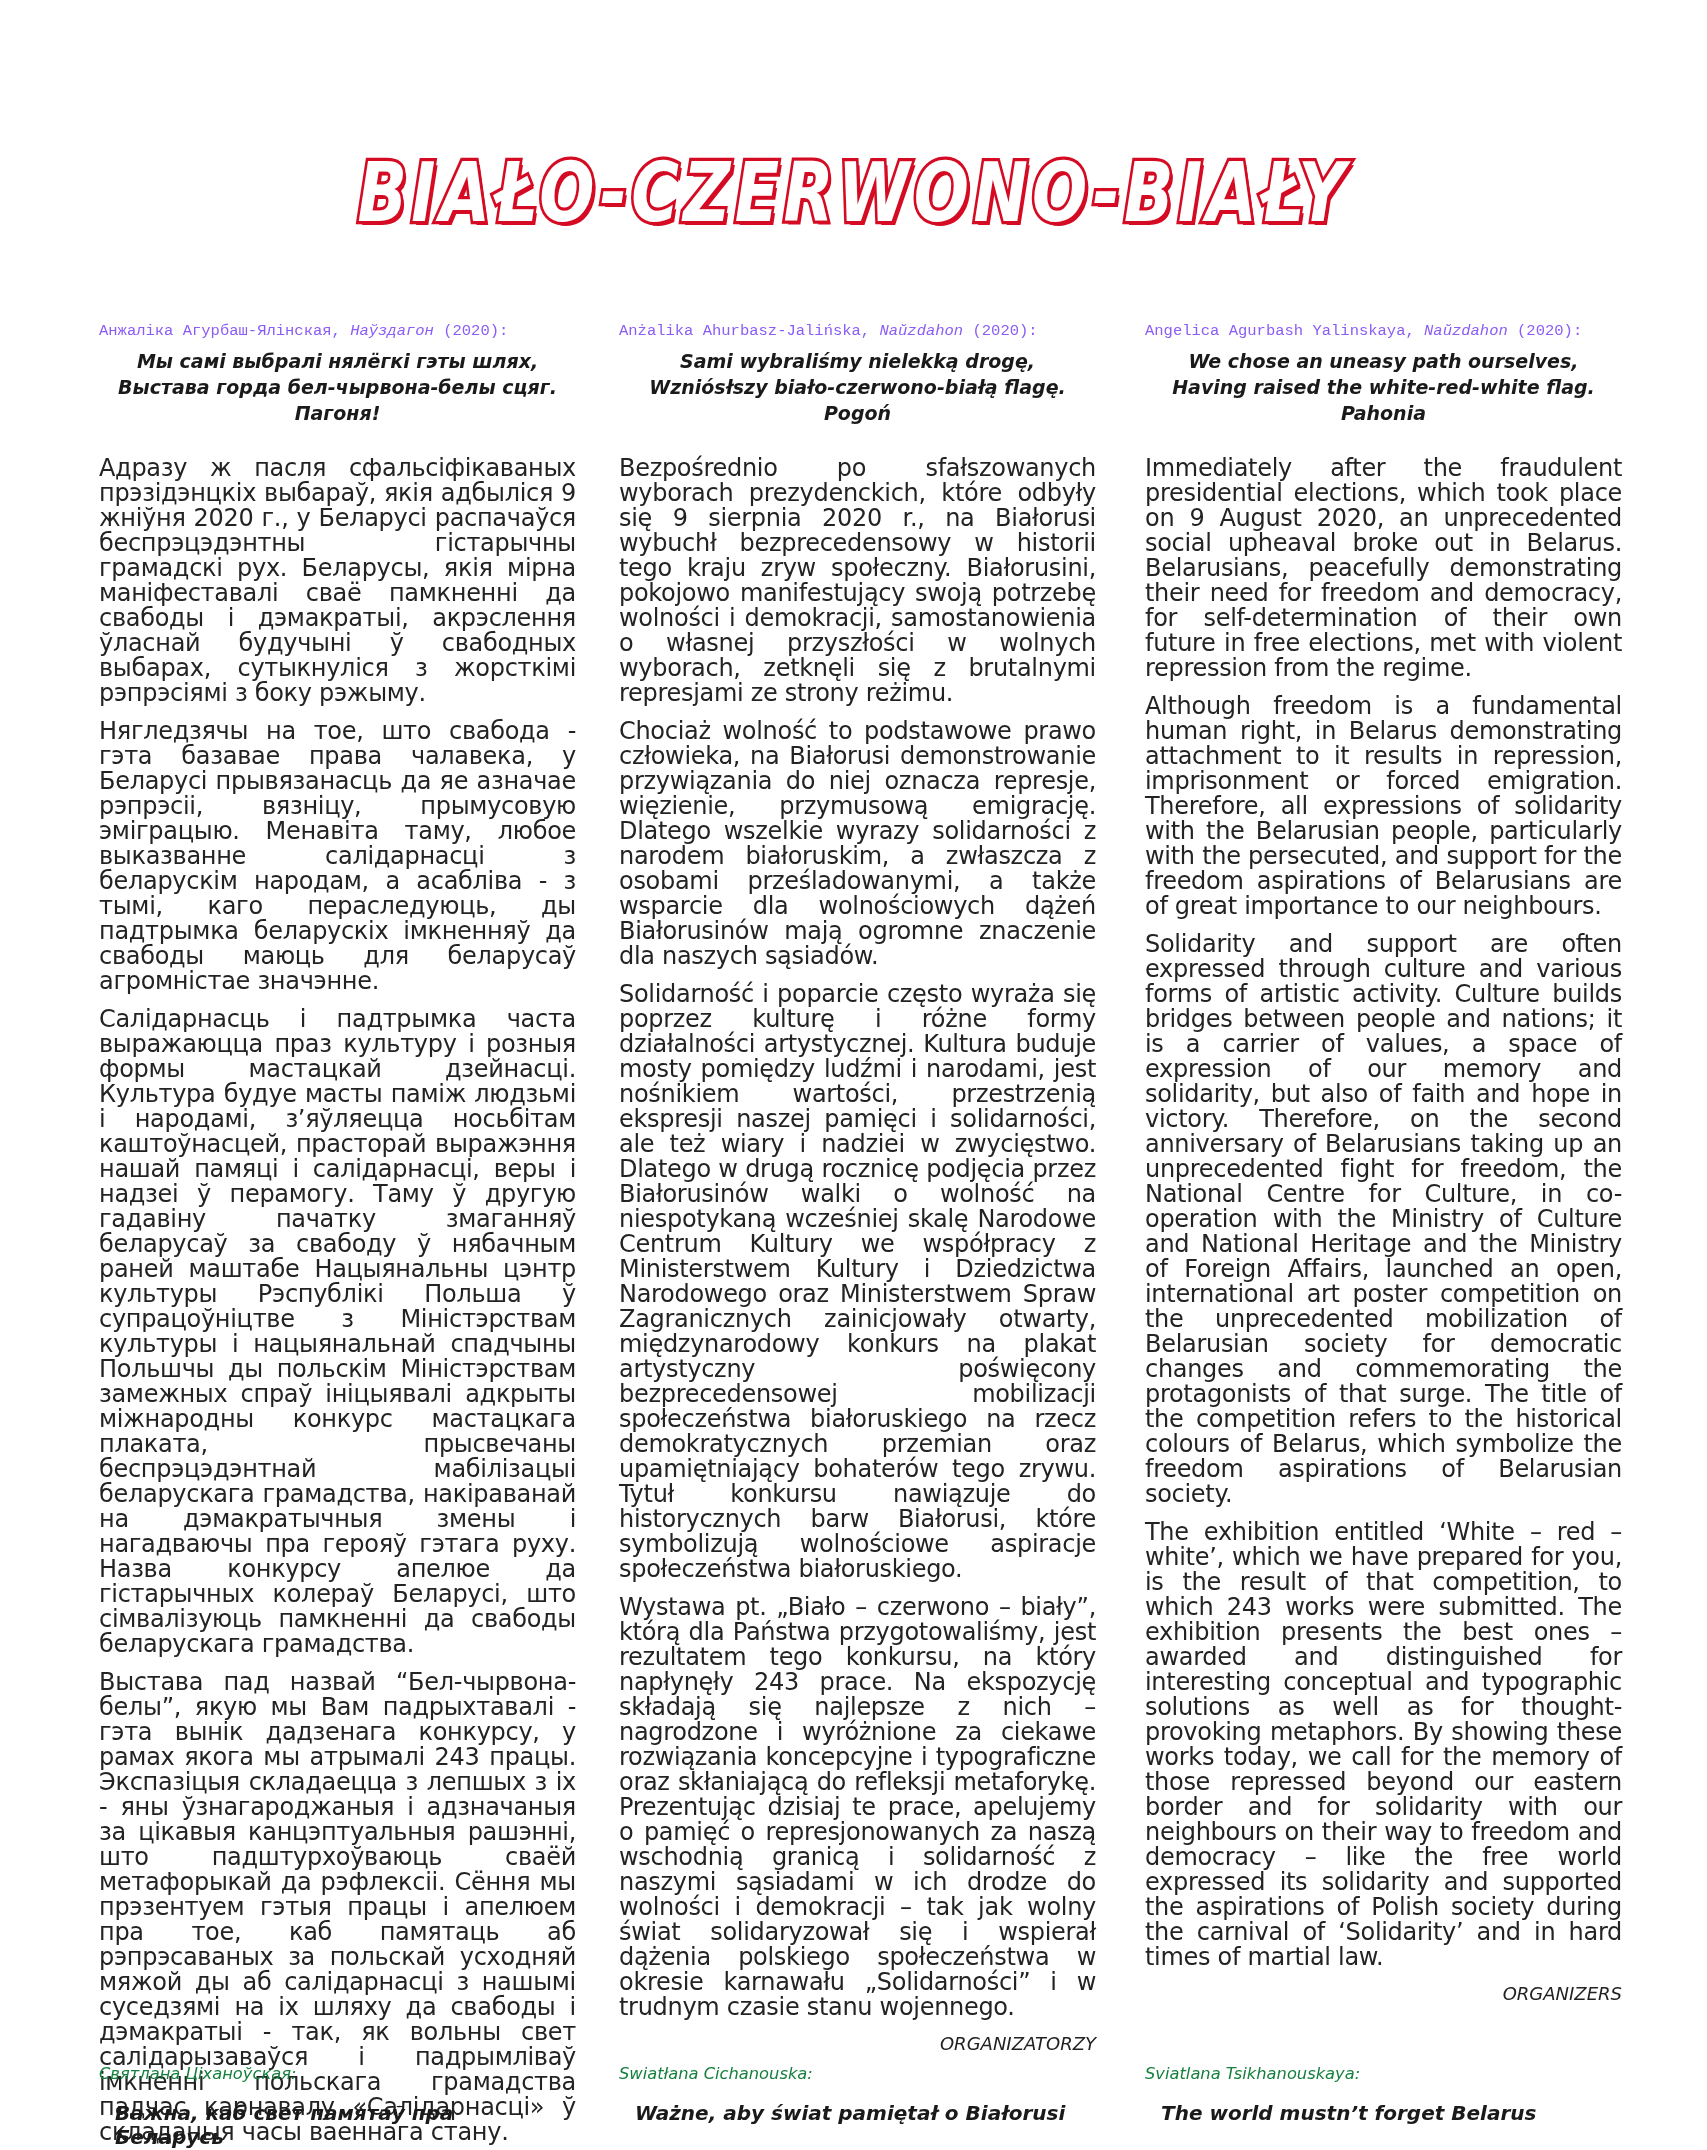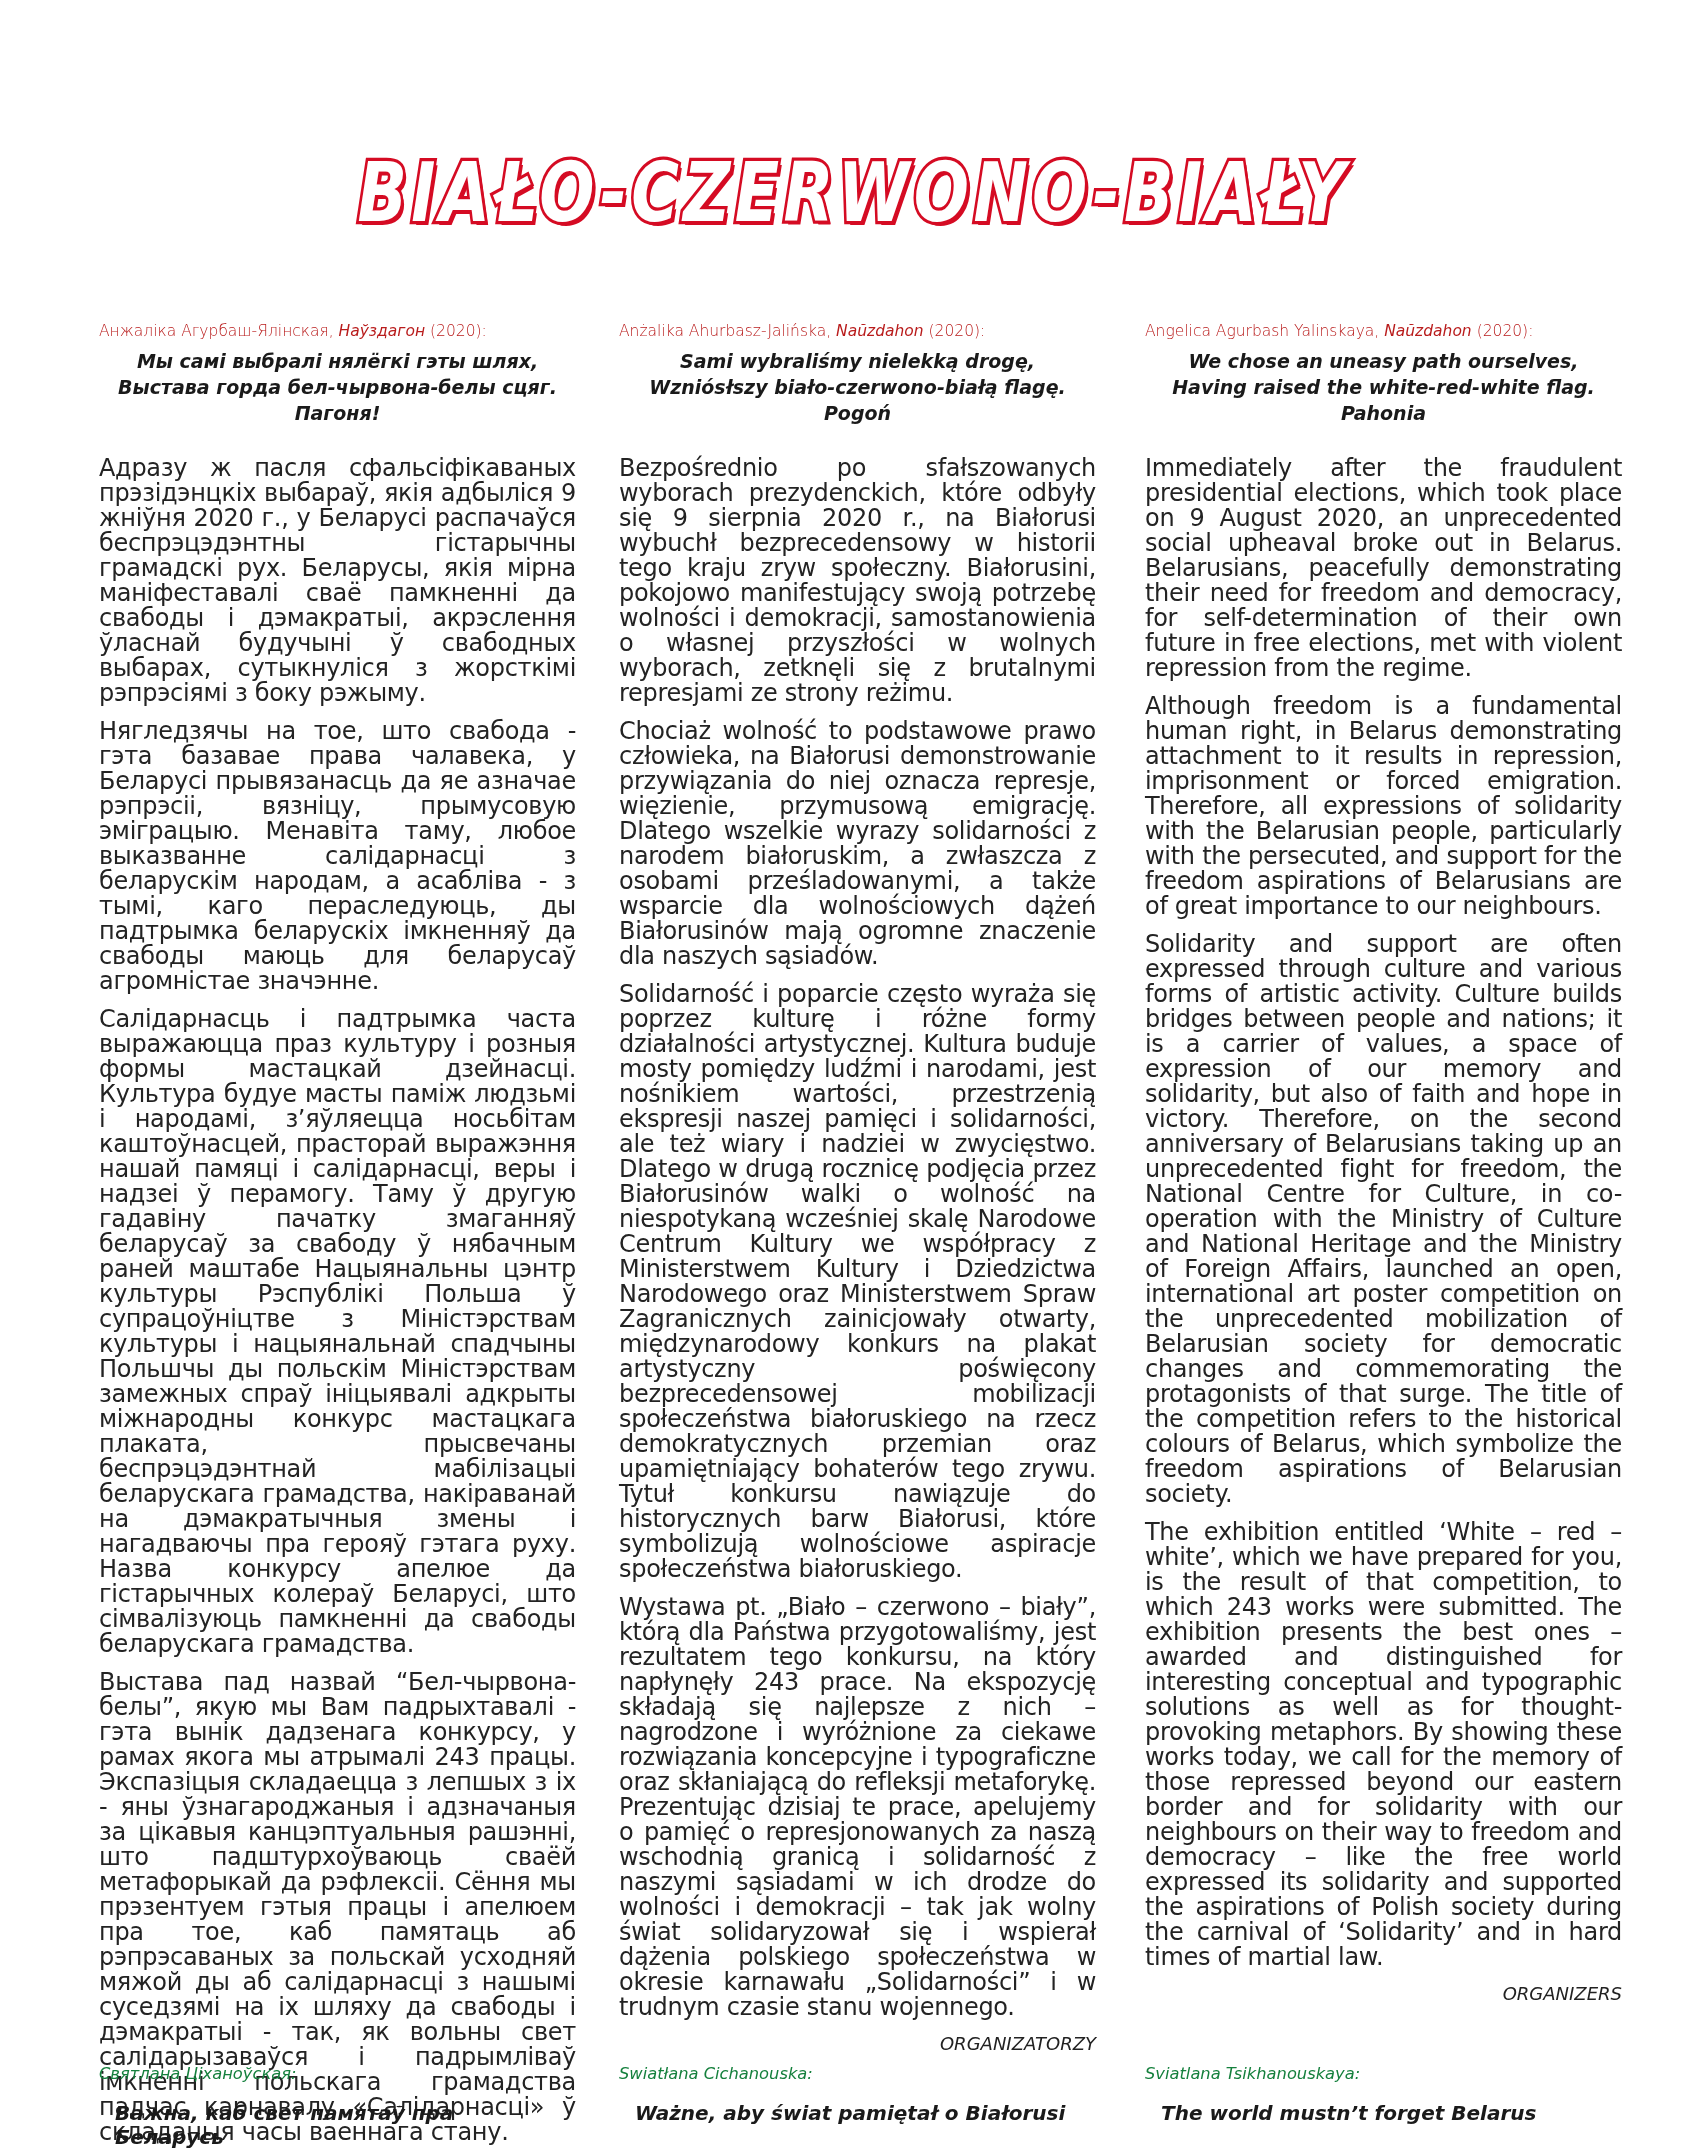--- a/index.html
+++ b/index.html
@@ -7,21 +7,21 @@
            font-family: "DejaVu Sans", sans-serif; color: #1d1d1b; }
     .title { position: absolute; left: 0; top: 155px; width: 1707px; text-align: center;
              font-family: "DejaVu Sans", sans-serif; font-weight: bold; font-style: italic;
              font-size: 65px; letter-spacing: 4.3px; color: #ffffff;
              -webkit-text-stroke: 5.2px #d50b23; paint-order: stroke fill;
              text-shadow: 3.4px 3.4px 0 #d50b23; transform: scaleY(1.25); }
     .col { position: absolute; top: 320px; width: 477px; }
     .col.be { left: 99px; }
     .col.pl { left: 619px; }
     .col.en { left: 1145px; }
-    .credit { font-size: 15.5px; font-weight: 300; line-height: 22.4px; margin: 0 0 6px 0; color: #b91c1c; }
+    .credit { font-size: 15.5px; font-weight: 300; line-height: 22.4px; margin: 0 0 6px 0; color: #8b5cf6; font-family: Liberation Mono, monospace; }
     .credit i { font-style: italic; }
     .poem { font-size: 19px; font-weight: bold; font-style: italic; line-height: 26px; margin: 0; color: #1a1a1a; text-align: center; }
     .body-text { margin-top: 30px; }
     .body-text p { font-size: 24px; line-height: 25px; margin: 0 0 13px 0; text-align: justify;
                    hyphens: auto; color: #232323; font-family: "DejaVu Sans", sans-serif; font-weight: normal;
                    letter-spacing: -0.3px; }
     .org { text-align: right; font-style: italic; font-size: 18px; margin-top: 13px; color: #222; }
     .quote { position: absolute; top: 2063px; width: 477px; }
     .quote.be { left: 99px; } .quote.pl { left: 619px; } .quote.en { left: 1145px; }
     .quote .who { font-size: 16.3px; line-height: 21.5px; margin: 0 0 7.7px 0; color: #15803d; font-style: italic; }

